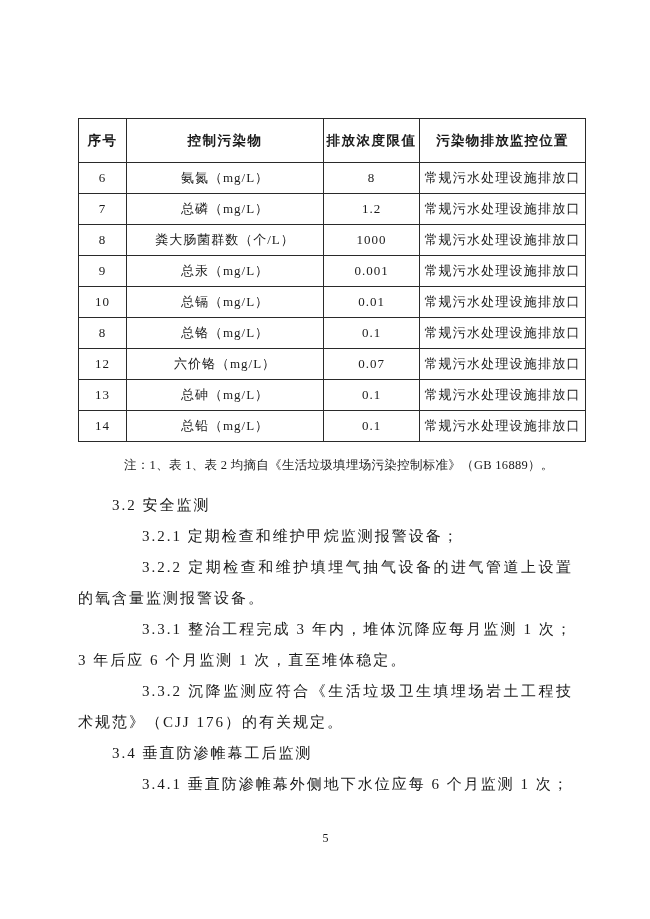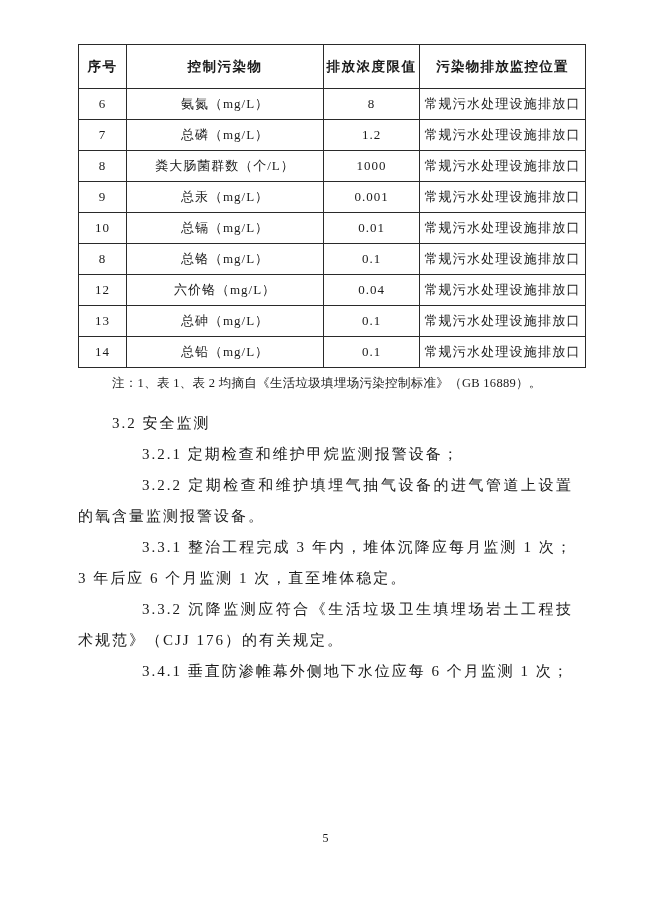--- a/index.html
+++ b/index.html
@@ -6,21 +6,21 @@
     margin: 0;
     padding: 0;
     background: #ffffff;
   }
   .page {
     position: relative;
     width: 650px;
     height: 919px;
     background: #ffffff;
     box-sizing: border-box;
-    padding: 44px 77px 0 78px;
+    padding: 118px 77px 0 78px;
     font-family: "Liberation Serif", "DejaVu Serif", serif;
     color: #1a1a1a;
     overflow: hidden;
   }
   
   table.pollutant-table {
     border-collapse: collapse;
     table-layout: fixed;
     width: 495px;
     margin: 0;
@@ -51,21 +51,21 @@
   table.pollutant-table th:nth-child(4), table.pollutant-table td:nth-child(4) { width: 161px; letter-spacing: 1.2px; }
   
   .notes {
     width: 495px;
     margin-top: 4px;
     font-size: 12.5px;
     letter-spacing: 0.3px;
     line-height: 22px;
     text-align: justify;
   }
-  .notes p { margin: 0; }
+  .notes p { margin: 12px; }
   .notes .note-first  { text-indent: 34px; }
   .notes .note-second { text-indent: 45px; }
   
   .body-text {
     width: 495px;
     margin-top: 14px;
     font-size: 15px;
     letter-spacing: 2px;
     line-height: 31px;
     text-align: justify;
@@ -131,21 +131,21 @@
         </tr>
         <tr>
           <td>8</td>
           <td>总铬（mg/L）</td>
           <td>0.1</td>
           <td>常规污水处理设施排放口</td>
         </tr>
         <tr>
           <td>12</td>
           <td>六价铬（mg/L）</td>
-          <td>0.04</td>
+          <td>0.07</td>
           <td>常规污水处理设施排放口</td>
         </tr>
         <tr>
           <td>13</td>
           <td>总砷（mg/L）</td>
           <td>0.1</td>
           <td>常规污水处理设施排放口</td>
         </tr>
         <tr>
           <td>14</td>
@@ -159,18 +159,19 @@
   <div class="notes">
     <p class="note-first">注：1、表 1、表 2 均摘自《生活垃圾填埋场污染控制标准》（GB 16889）。</p>
   </div>
 
   <div class="body-text" id="paragraphs">
       <p class="indent-1">3.2 安全监测</p>
       <p class="indent-2">3.2.1 定期检查和维护甲烷监测报警设备；</p>
       <p class="indent-2">3.2.2 定期检查和维护填埋气抽气设备的进气管道上设置的氧含量监测报警设备。</p>
       <p class="indent-2">3.3.1 整治工程完成 3 年内，堆体沉降应每月监测 1 次；3 年后应 6 个月监测 1 次，直至堆体稳定。</p>
       <p class="indent-2">3.3.2 沉降监测应符合《生活垃圾卫生填埋场岩土工程技术规范》（CJJ 176）的有关规定。</p>
+      <p class="indent-1">3.4 垂直防渗帷幕工后监测</p>
       <p class="indent-2">3.4.1 垂直防渗帷幕外侧地下水位应每 6 个月监测 1 次；</p>
     </div>
 
   <div class="page-number">5</div>
 
 </div>
 
 </body></html>

